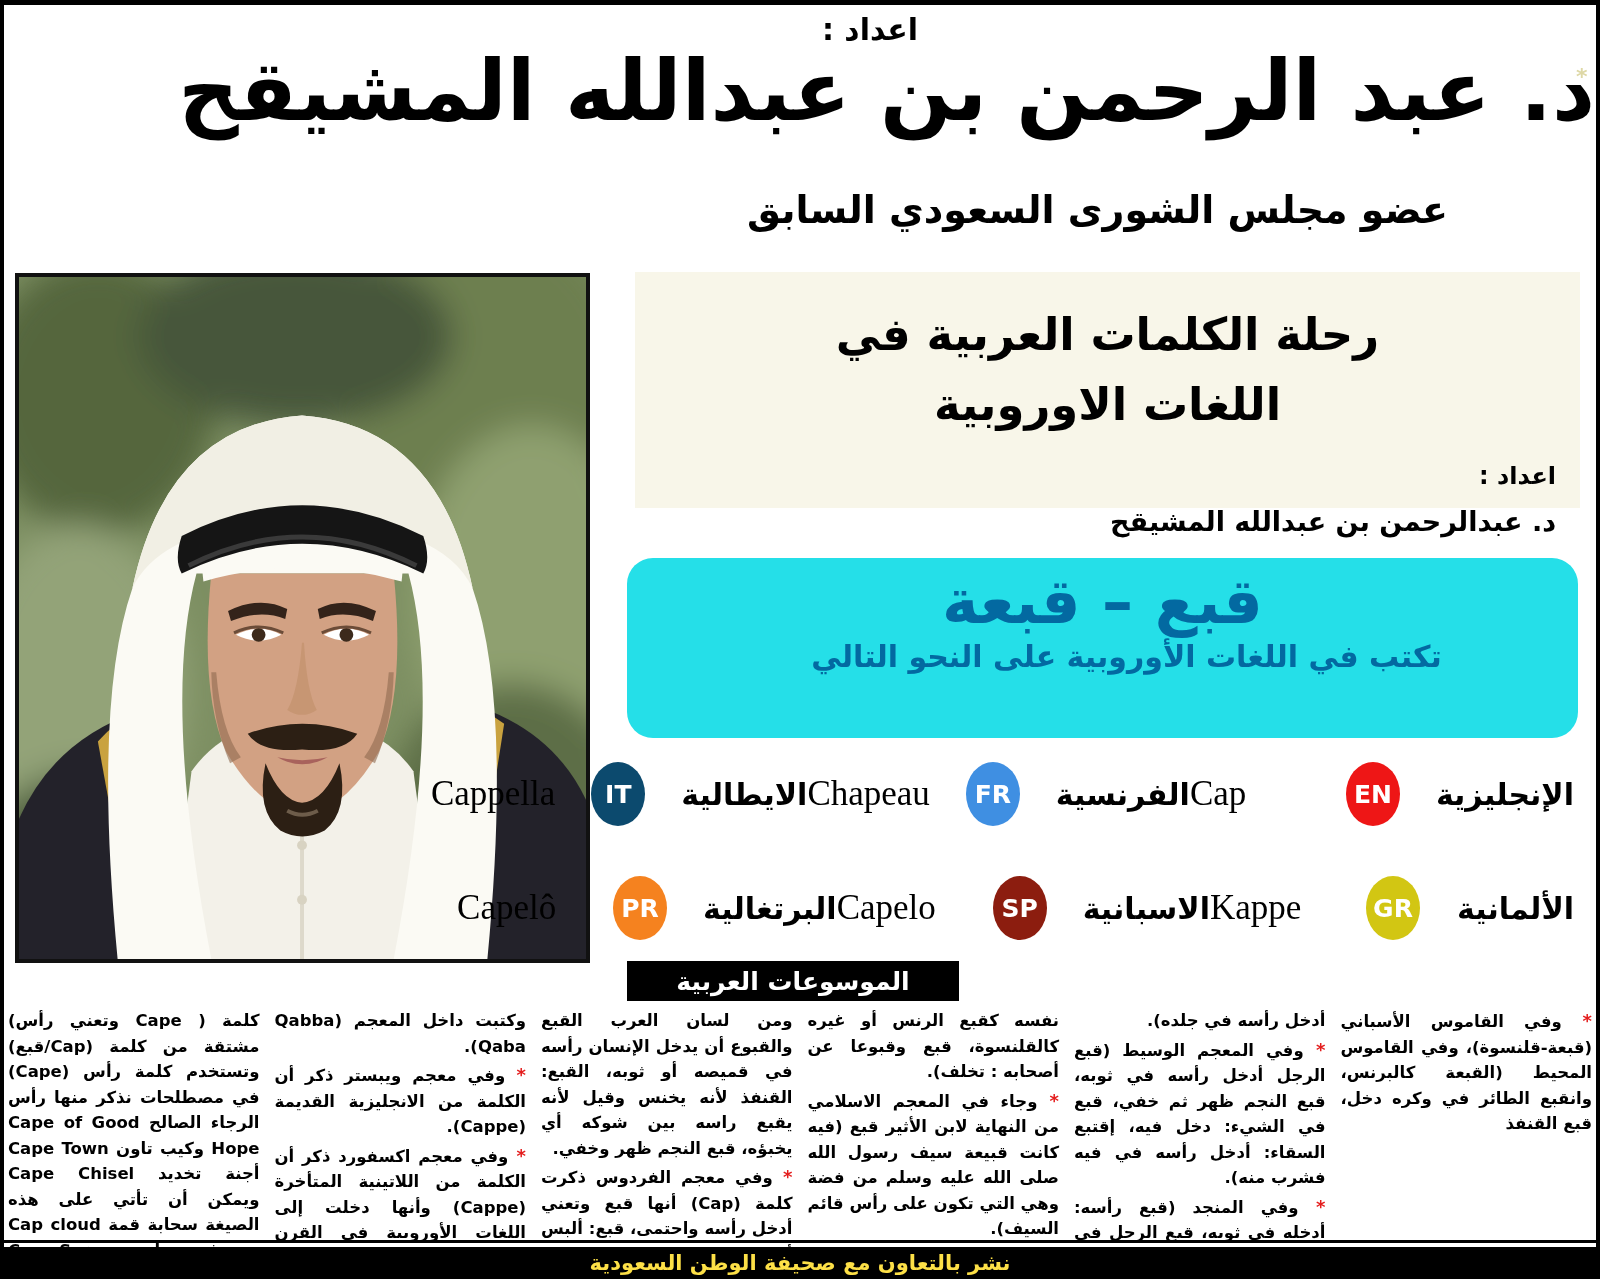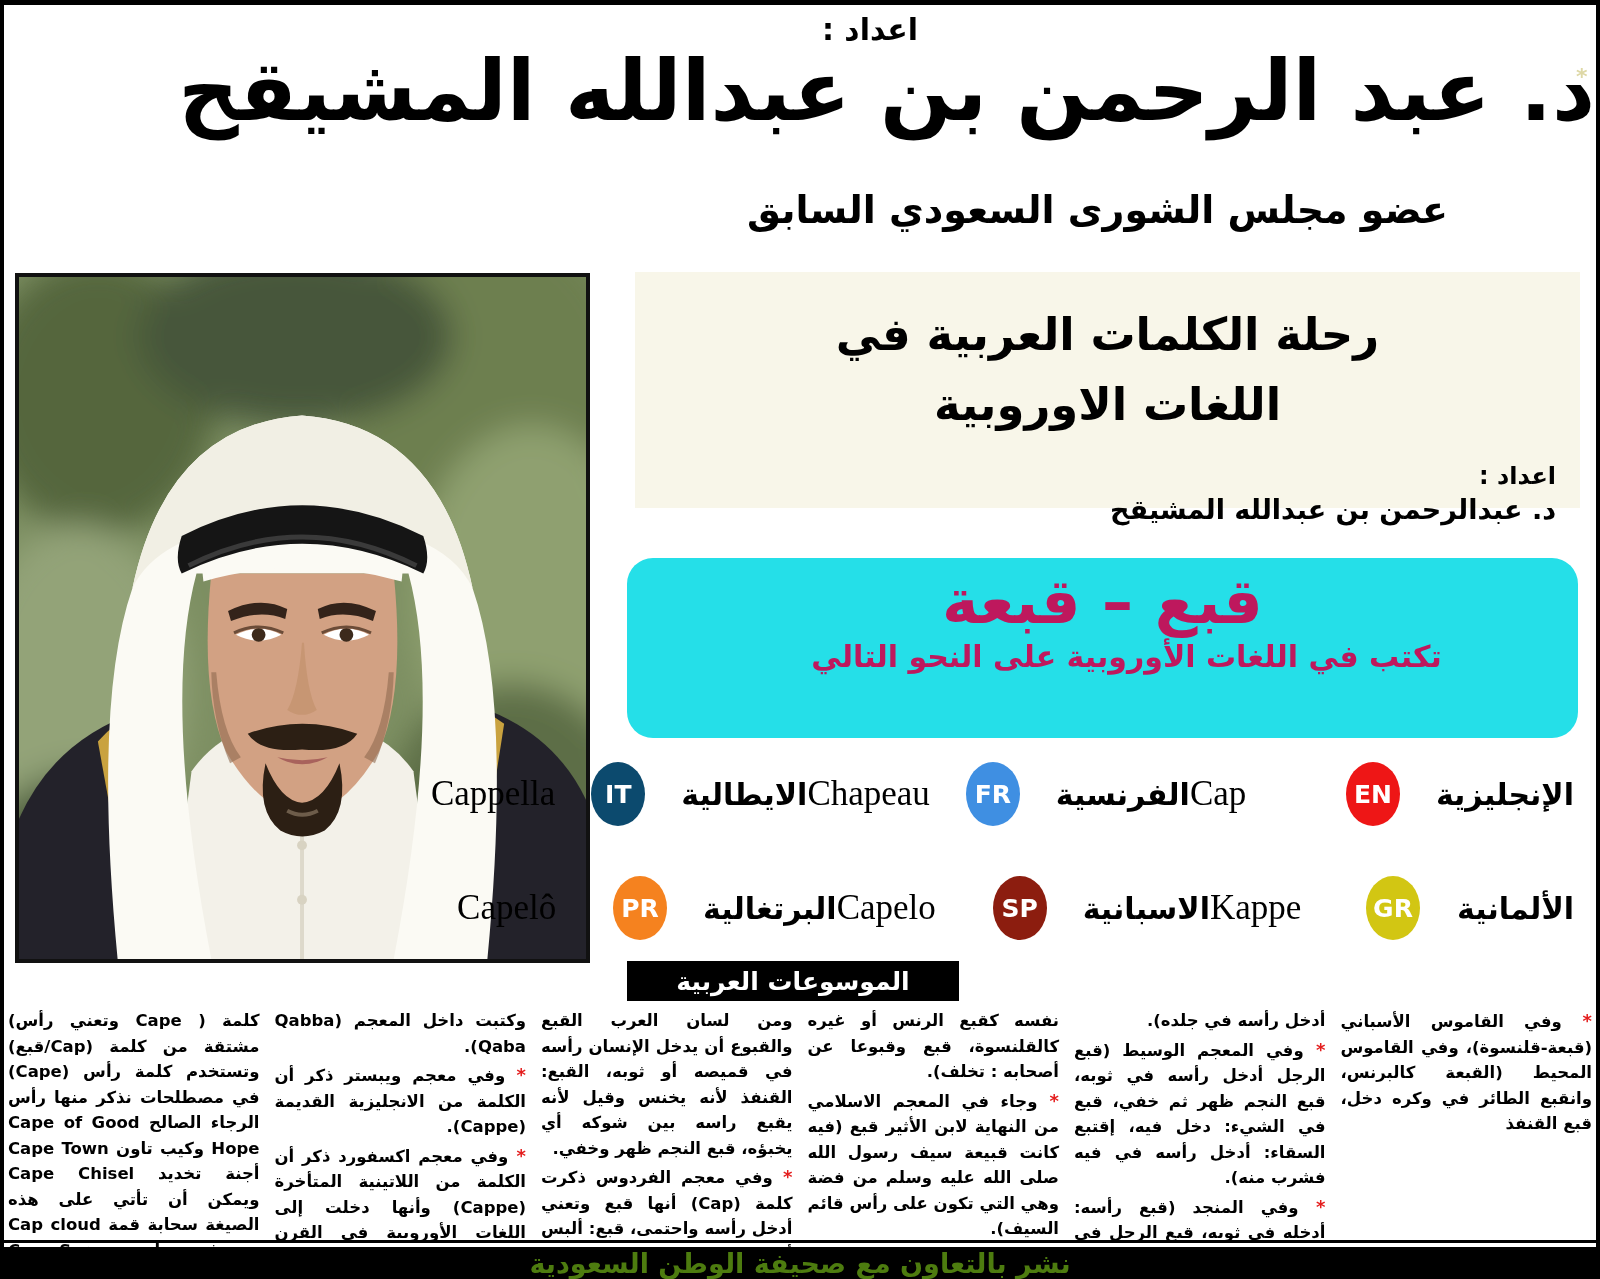--- a/index.html
+++ b/index.html
@@ -21,25 +21,25 @@
   
   .photo{position:absolute;left:15px;top:273px;width:575px;height:690px;
          border:4px solid #111;box-sizing:border-box;background:#7d8f62;}
   .photo svg{display:block;width:100%;height:100%;}
 
   
   .series{position:absolute;left:635px;top:272px;width:945px;height:236px;
           background:#f8f6e9;box-sizing:border-box;padding:28px 24px 0 24px;}
   .series-title{text-align:center;font-size:45px;font-weight:bold;line-height:1.55;}
   .series-prep{margin-top:22px;text-align:right;font-size:24px;font-weight:bold;}
-  .series-author{margin-top:4px;text-align:right;font-size:27px;font-weight:bold;}
+  .series-author{margin-top:16px;text-align:right;font-size:27px;font-weight:bold;}
 
   
   .banner{position:absolute;left:627px;top:558px;width:951px;height:180px;background:#25dfe8;
-          border-radius:26px;box-sizing:border-box;text-align:center;color:#be185d;}
+          border-radius:26px;box-sizing:border-box;text-align:center;color:#0369a1;}
   .banner-title{margin-top:8px;font-size:62px;font-weight:bold;line-height:1.15;}
   .banner-sub{margin-top:2px;font-size:30px;font-weight:bold;margin-left:48px;}
 
   
   .langs{position:absolute;left:625px;top:742px;width:955px;height:218px;
          display:flex;flex-direction:column;justify-content:space-between;}
   .lang-row{display:flex;justify-content:space-between;align-items:center;padding:0 6px;height:104px;}
   .lang-group{display:flex;align-items:center;gap:36px;}
   .lang-name{font-size:30px;font-weight:bold;min-width:118px;}
   .lang-circle{width:54px;height:64px;border-radius:50%;display:flex;align-items:center;
@@ -53,22 +53,22 @@
   
   .cols{position:absolute;left:8px;top:1008px;width:1584px;height:230px;
         display:flex;gap:15px;direction:rtl;}
   .col{flex:1 1 0;direction:rtl;}
   .col p{margin:0 0 3px 0;font-size:16.5px;line-height:25.5px;font-weight:bold;
          text-align:justify;}
   .star{font-weight:bold;font-size:18px;}
 
   
   .footer-rule{position:absolute;left:0;top:1240px;width:1600px;height:3px;background:#000;}
-  .footer{position:absolute;left:0;top:1247px;width:1600px;height:32px;background:#000;color:#4d7c0f;
-          display:flex;align-items:center;justify-content:center;font-size:27px;font-weight:bold;}
+  .footer{position:absolute;left:0;top:1247px;width:1600px;height:32px;background:#000;color:#fde047;
+          display:flex;align-items:center;justify-content:center;font-size:21px;font-weight:bold;}
 </style>
 </head>
 <body>
 
 <div class="page">
   <div class="frame-top"></div>
   <div class="frame-left"></div>
   <div class="frame-right"></div>
 
   <div class="hdr-prep">اعداد :</div>

